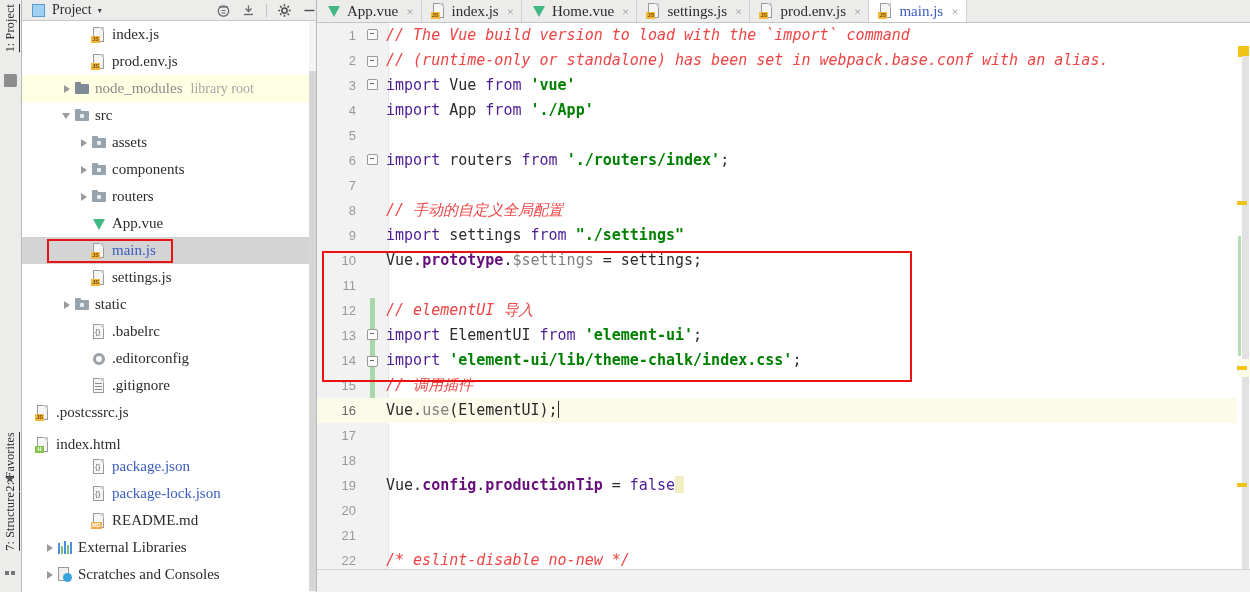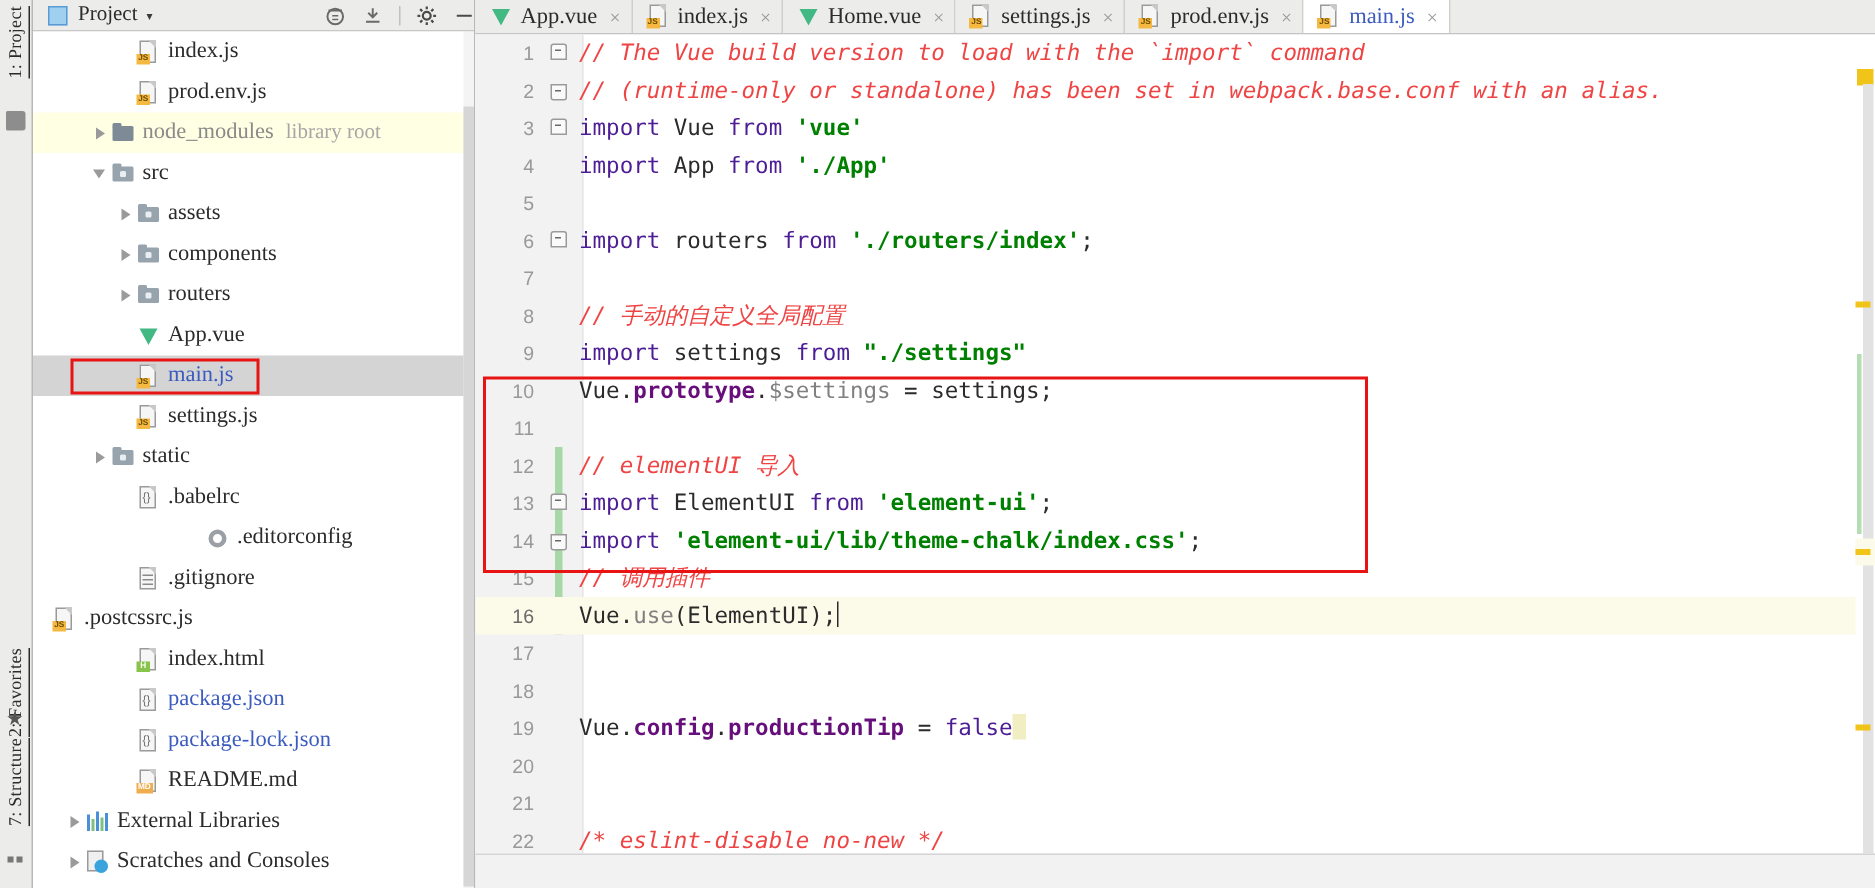--- a/index.html
+++ b/index.html
@@ -513,21 +513,21 @@
         </div>
         <div class="trow" style="padding-left: 56px;">
           <span class="tarrow "></span>
           <span class="ticon">
             <span class="doc-base"></span>
             <span class="doc-fold"></span>
             <span class="at-sym">{}</span>
           </span>
           <span class="tlabel">.babelrc</span>
         </div>
-        <div class="trow" style="padding-left: 56px; margin-left: 46px;">
+        <div class="trow" style="padding-left: 56px;">
           <span class="tarrow "></span>
           <span class="ticon">
             <span class="fi-gear">
               <span class="g"></span>
             </span>
           </span>
           <span class="tlabel">.editorconfig</span>
         </div>
         <div class="trow" style="padding-left: 56px;">
           <span class="tarrow "></span>
@@ -540,21 +540,21 @@
         </div>
         <div class="trow" style="">
           <span class="tarrow "></span>
           <span class="ticon">
             <span class="doc-base"></span>
             <span class="doc-fold"></span>
             <span class="doc-tag tag-js">JS</span>
           </span>
           <span class="tlabel">.postcssrc.js</span>
         </div>
-        <div class="trow" style="padding-left: 56px;">
+        <div class="trow" style=" align-items: flex-end;">
           <span class="tarrow "></span>
           <span class="ticon">
             <span class="doc-base"></span>
             <span class="doc-fold"></span>
             <span class="doc-tag tag-h">H</span>
           </span>
           <span class="tlabel">index.html</span>
         </div>
         <div class="trow" style="padding-left: 56px;">
           <span class="tarrow "></span>

